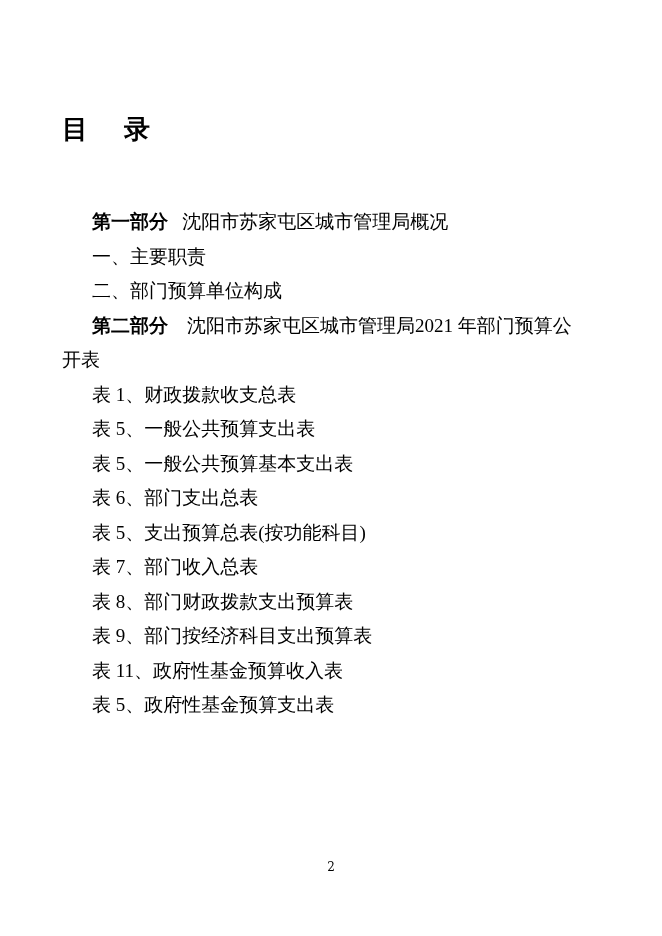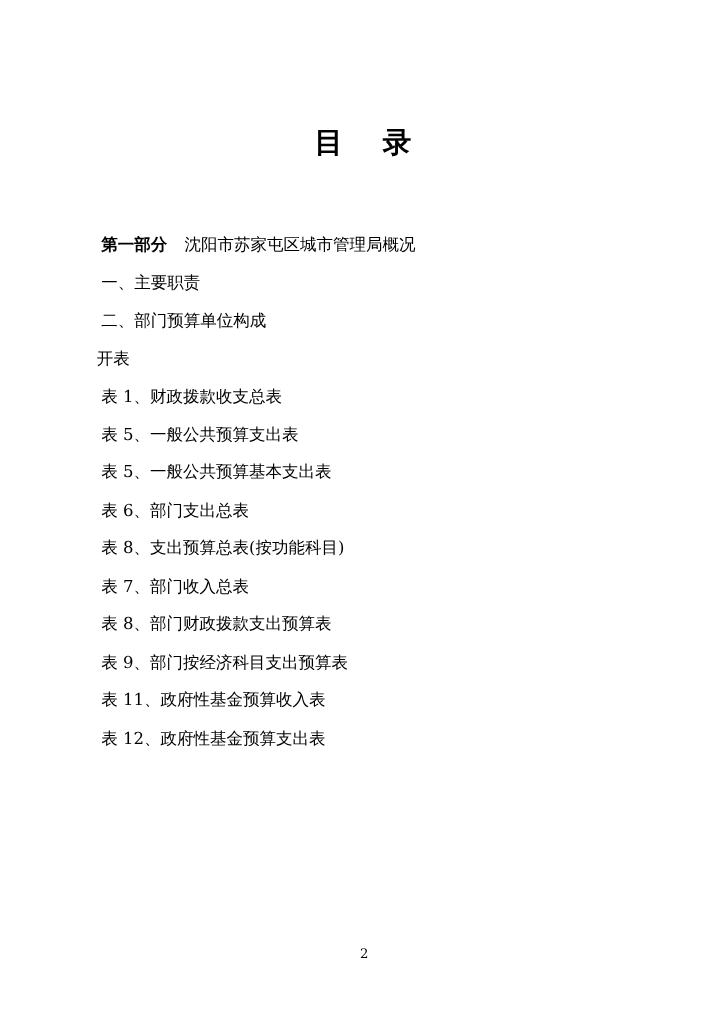--- a/index.html
+++ b/index.html
@@ -17,57 +17,56 @@
   .page {
     position: relative;
     width: 662px;
     height: 936px;
     box-sizing: border-box;
     padding: 0 62px;
   }
   .doc-title {
     margin: 0;
     padding-top: 112px;
-    text-align: center;
     font-size: 26px;
     font-weight: bold;
     letter-spacing: 2px;
     font-family: "DejaVu Serif", "Liberation Serif", serif;
   }
   .doc-title .gap {
     display: inline-block;
     width: 34px;
   }
   .toc {
     margin-top: 58px;
   }
   .toc-line {
-    font-size: 15px;
+    font-size: 19px;
     line-height: 34.5px;
     white-space: pre-wrap;
     text-indent: 0;
+    font-family: Liberation Serif, serif;
   }
   .toc-line.part {
     font-weight: bold;
   }
   .toc-line.part .part-label {
     font-weight: bold;
   }
   .toc-line.part .part-text {
     font-weight: normal;
   }
   .indent-1 {
     padding-left: 30px;
   }
   .indent-part {
     padding-left: 30px;
   }
   .wrap-line {
     padding-left: 0;
-    margin-left: 26px;
   }
   .page-number {
     position: absolute;
     left: 0;
     right: 0;
     bottom: 62px;
     text-align: center;
     font-size: 12px;
     font-family: "DejaVu Serif", "Liberation Serif", serif;
   }
@@ -81,30 +80,31 @@
     <span>目</span><span class="gap"></span><span>录</span>
   </h1>
 
   <div class="toc">
 
     <div class="toc-line part indent-part"><span class="part-label">第一部分</span>&nbsp;&nbsp;&nbsp;<span class="part-text">沈阳市苏家屯区城市管理局概况</span></div>
 
     <div class="toc-line indent-1">一、主要职责</div>
     <div class="toc-line indent-1">二、部门预算单位构成</div>
 
+    <div class="toc-line part indent-part"><span class="part-label">第二部分</span>&nbsp;&nbsp;&nbsp;&nbsp;<span class="part-text">沈阳市苏家屯区城市管理局2021 年部门预算公</span></div>
     <div class="toc-line wrap-line">开表</div>
 
     <div class="toc-line indent-1">表 1、财政拨款收支总表</div>
     <div class="toc-line indent-1">表 5、一般公共预算支出表</div>
     <div class="toc-line indent-1">表 5、一般公共预算基本支出表</div>
     <div class="toc-line indent-1">表 6、部门支出总表</div>
-    <div class="toc-line indent-1">表 8、支出预算总表(按功能科目)</div>
+    <div class="toc-line indent-1">表 5、支出预算总表(按功能科目)</div>
     <div class="toc-line indent-1">表 7、部门收入总表</div>
     <div class="toc-line indent-1">表 8、部门财政拨款支出预算表</div>
     <div class="toc-line indent-1">表 9、部门按经济科目支出预算表</div>
     <div class="toc-line indent-1">表 11、政府性基金预算收入表</div>
-    <div class="toc-line indent-1">表 12、政府性基金预算支出表</div>
+    <div class="toc-line indent-1">表 5、政府性基金预算支出表</div>
 
   </div>
 
   <div class="page-number">2</div>
 
 </div>
 
 </body></html>

